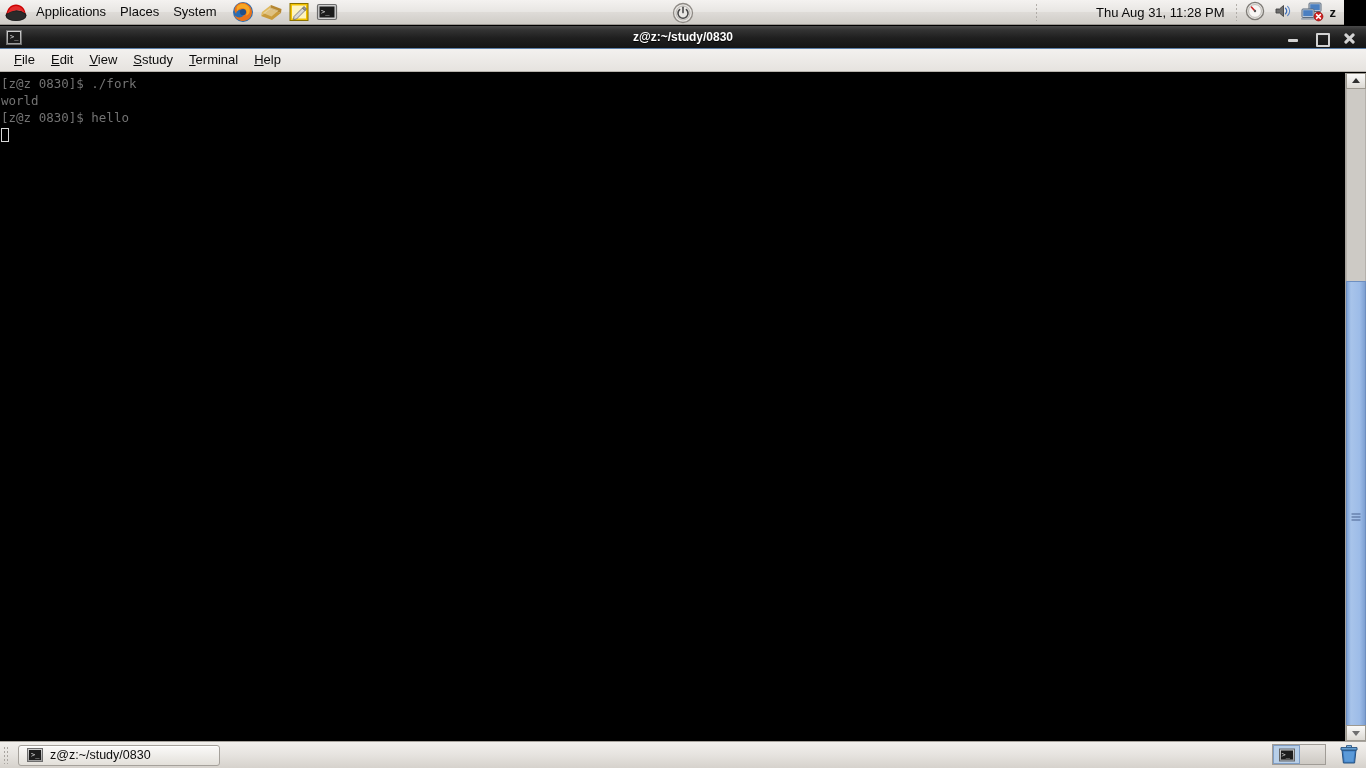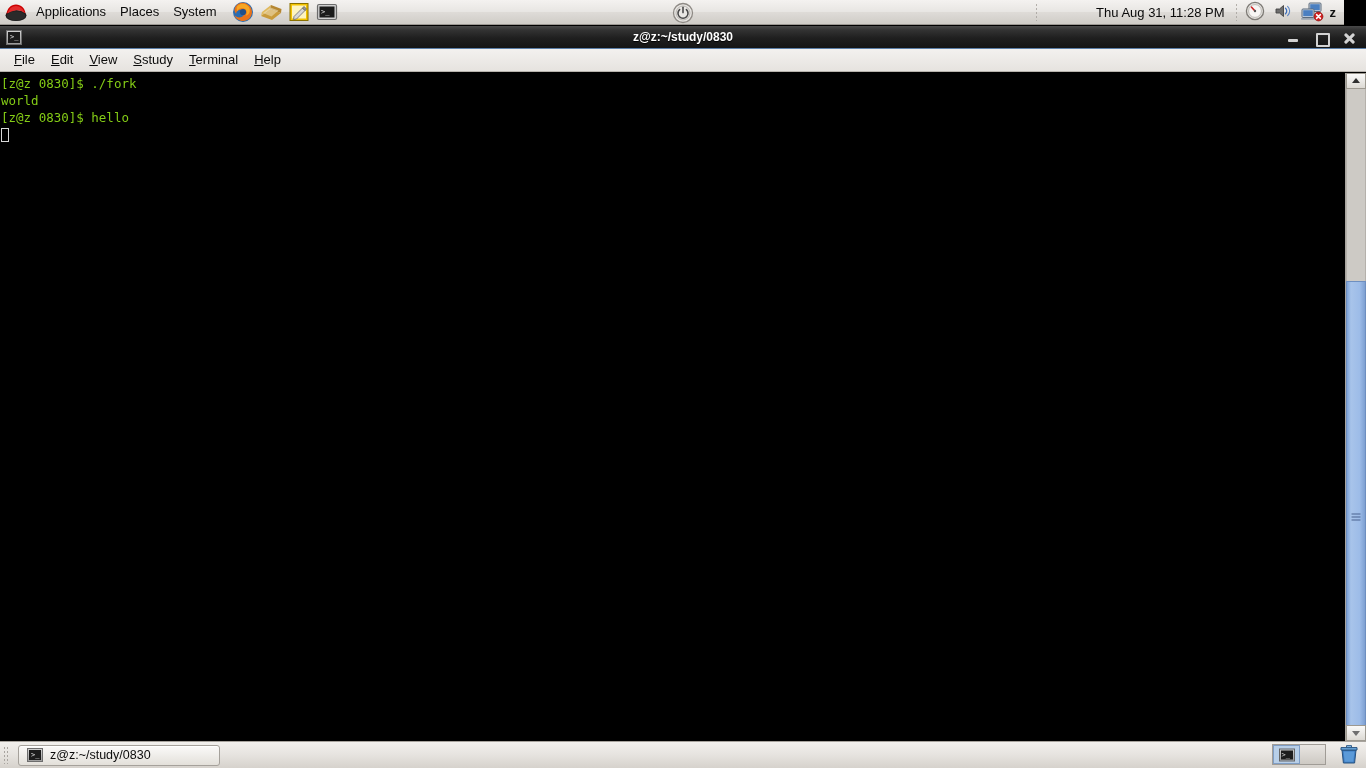--- a/index.html
+++ b/index.html
@@ -131,21 +131,21 @@
     position: absolute; left: 0; top: 47px;
     width: 1366px; height: 668px;
     background: #000000;
   }
   #term-text {
     position: absolute; left: 0; top: 2px;
     padding: 0 0 0 1px;
     font-family: "DejaVu Sans Mono", monospace;
     font-size: 12.5px;
     line-height: 17px;
-    color: #84cc16;
+    color: #737373;
     white-space: pre;
   }
   .cursor-block {
     display: inline-block;
     width: 8px; height: 14px;
     border: 1px solid #d8d8d8;
     background: transparent;
     vertical-align: -3px;
   }
 

